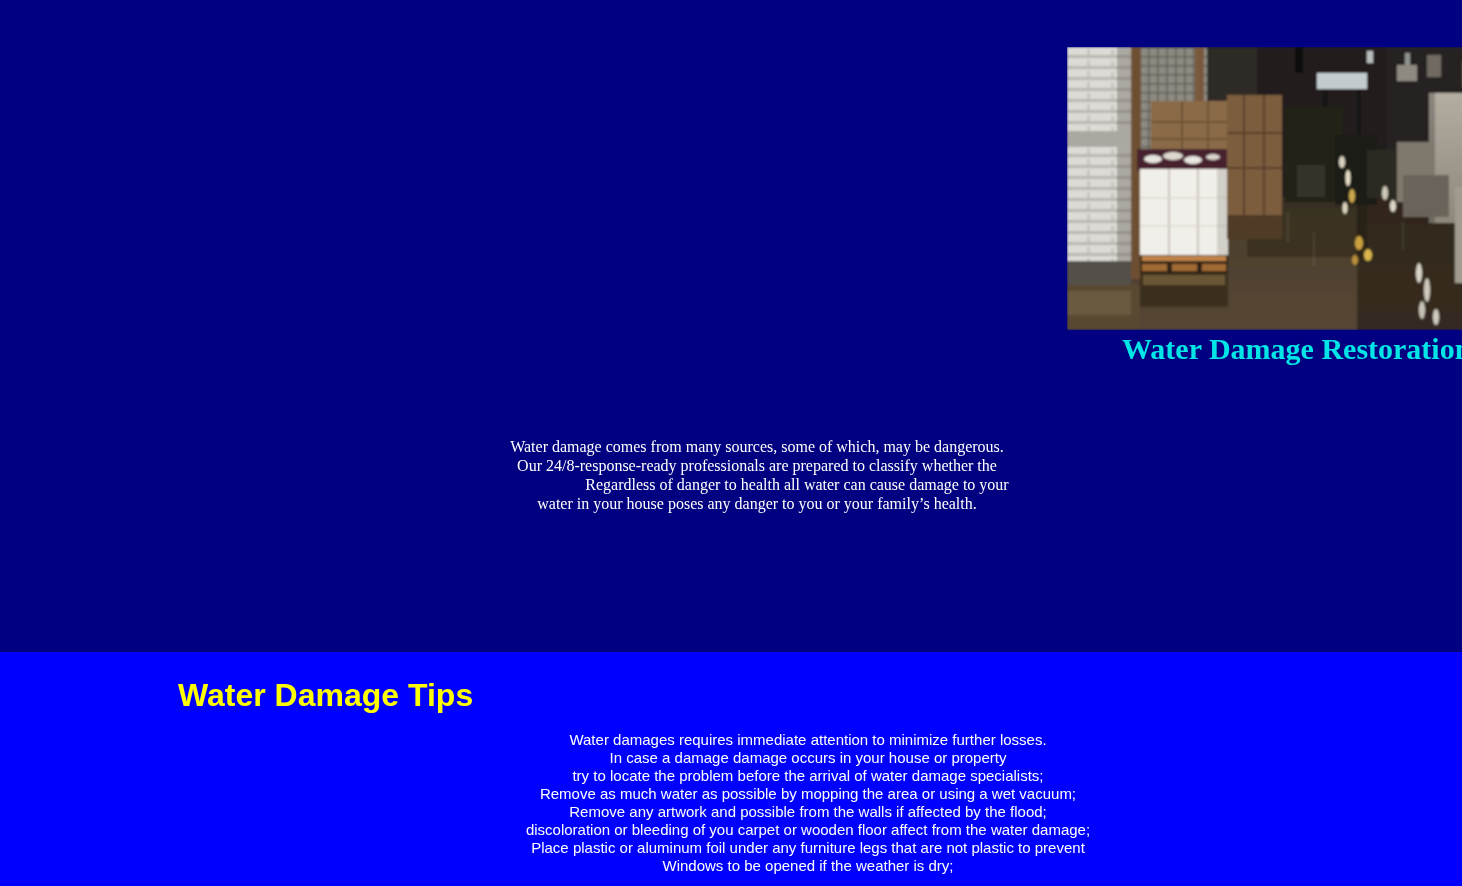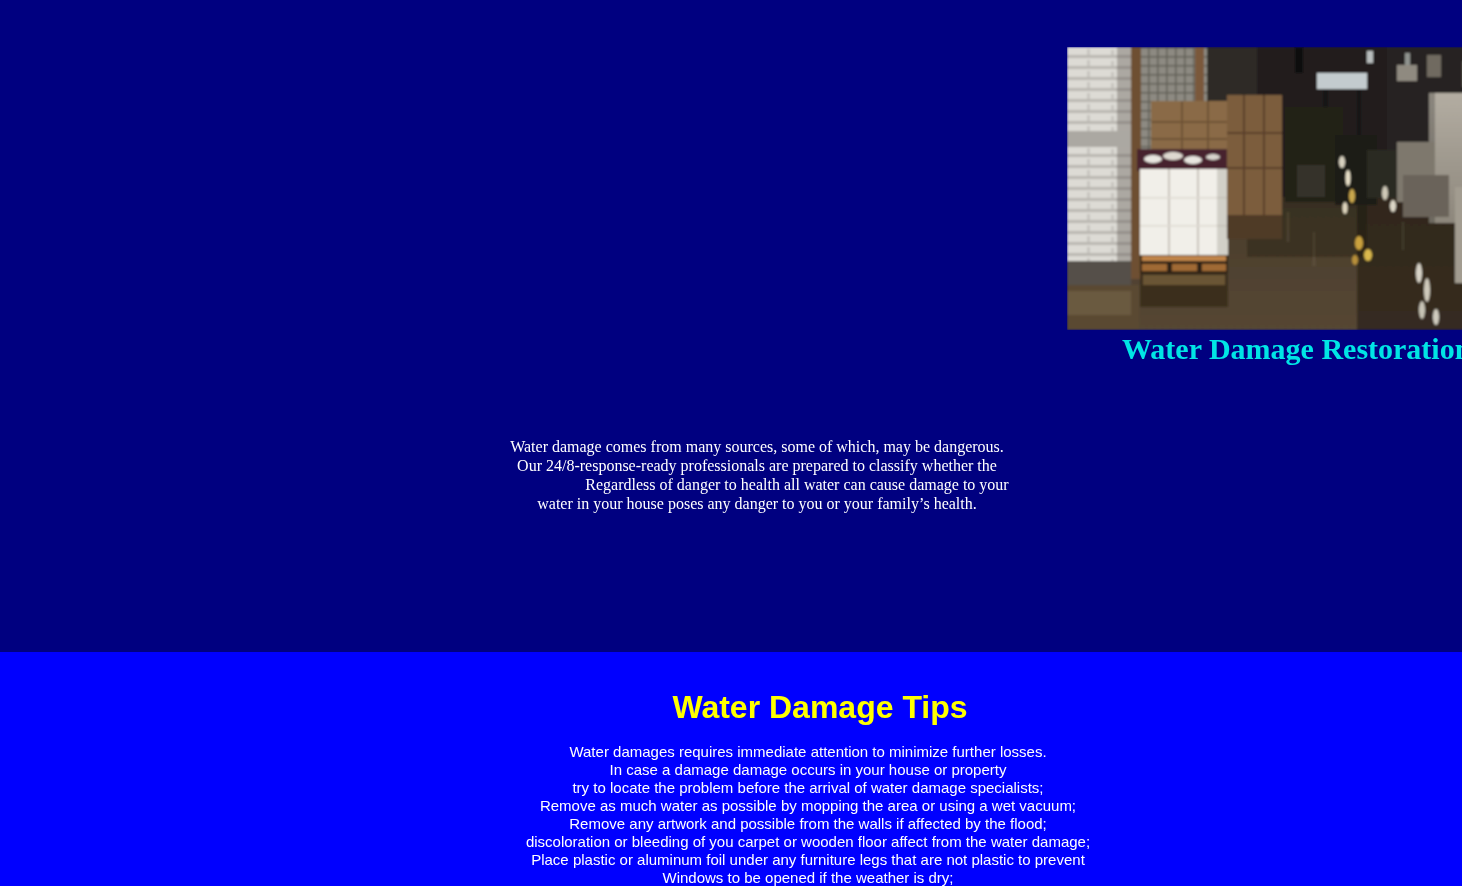--- a/index.html
+++ b/index.html
@@ -61,40 +61,39 @@
     width: 1462px;
     height: 234px;
     background: #0000FF;
   }
 
   .tips-heading {
     position: absolute;
     left: 178px;
     top: 26px;
     width: 1260px;
-    margin: 12px;
-    text-align: center;
+    margin: 0;
+    text-align: left;
     font-family: "Liberation Sans", sans-serif;
     font-weight: bold;
     font-size: 32px;
     line-height: 34px;
     color: #FFFF00;
   }
 
   .tips-body {
     position: absolute;
     left: 178px;
     top: 79px;
     width: 1260px;
     text-align: center;
     color: #FFFFFF;
     font-family: "Liberation Sans", sans-serif;
     font-size: 15px;
     line-height: 18px;
-    margin-top: 12px;
   }
 </style>
 </head>
 <body>
 
 <div class="top-section">
 
   <div class="photo">
     <svg width="426" height="283" viewBox="0 0 426 283" preserveAspectRatio="none">
       <defs>

